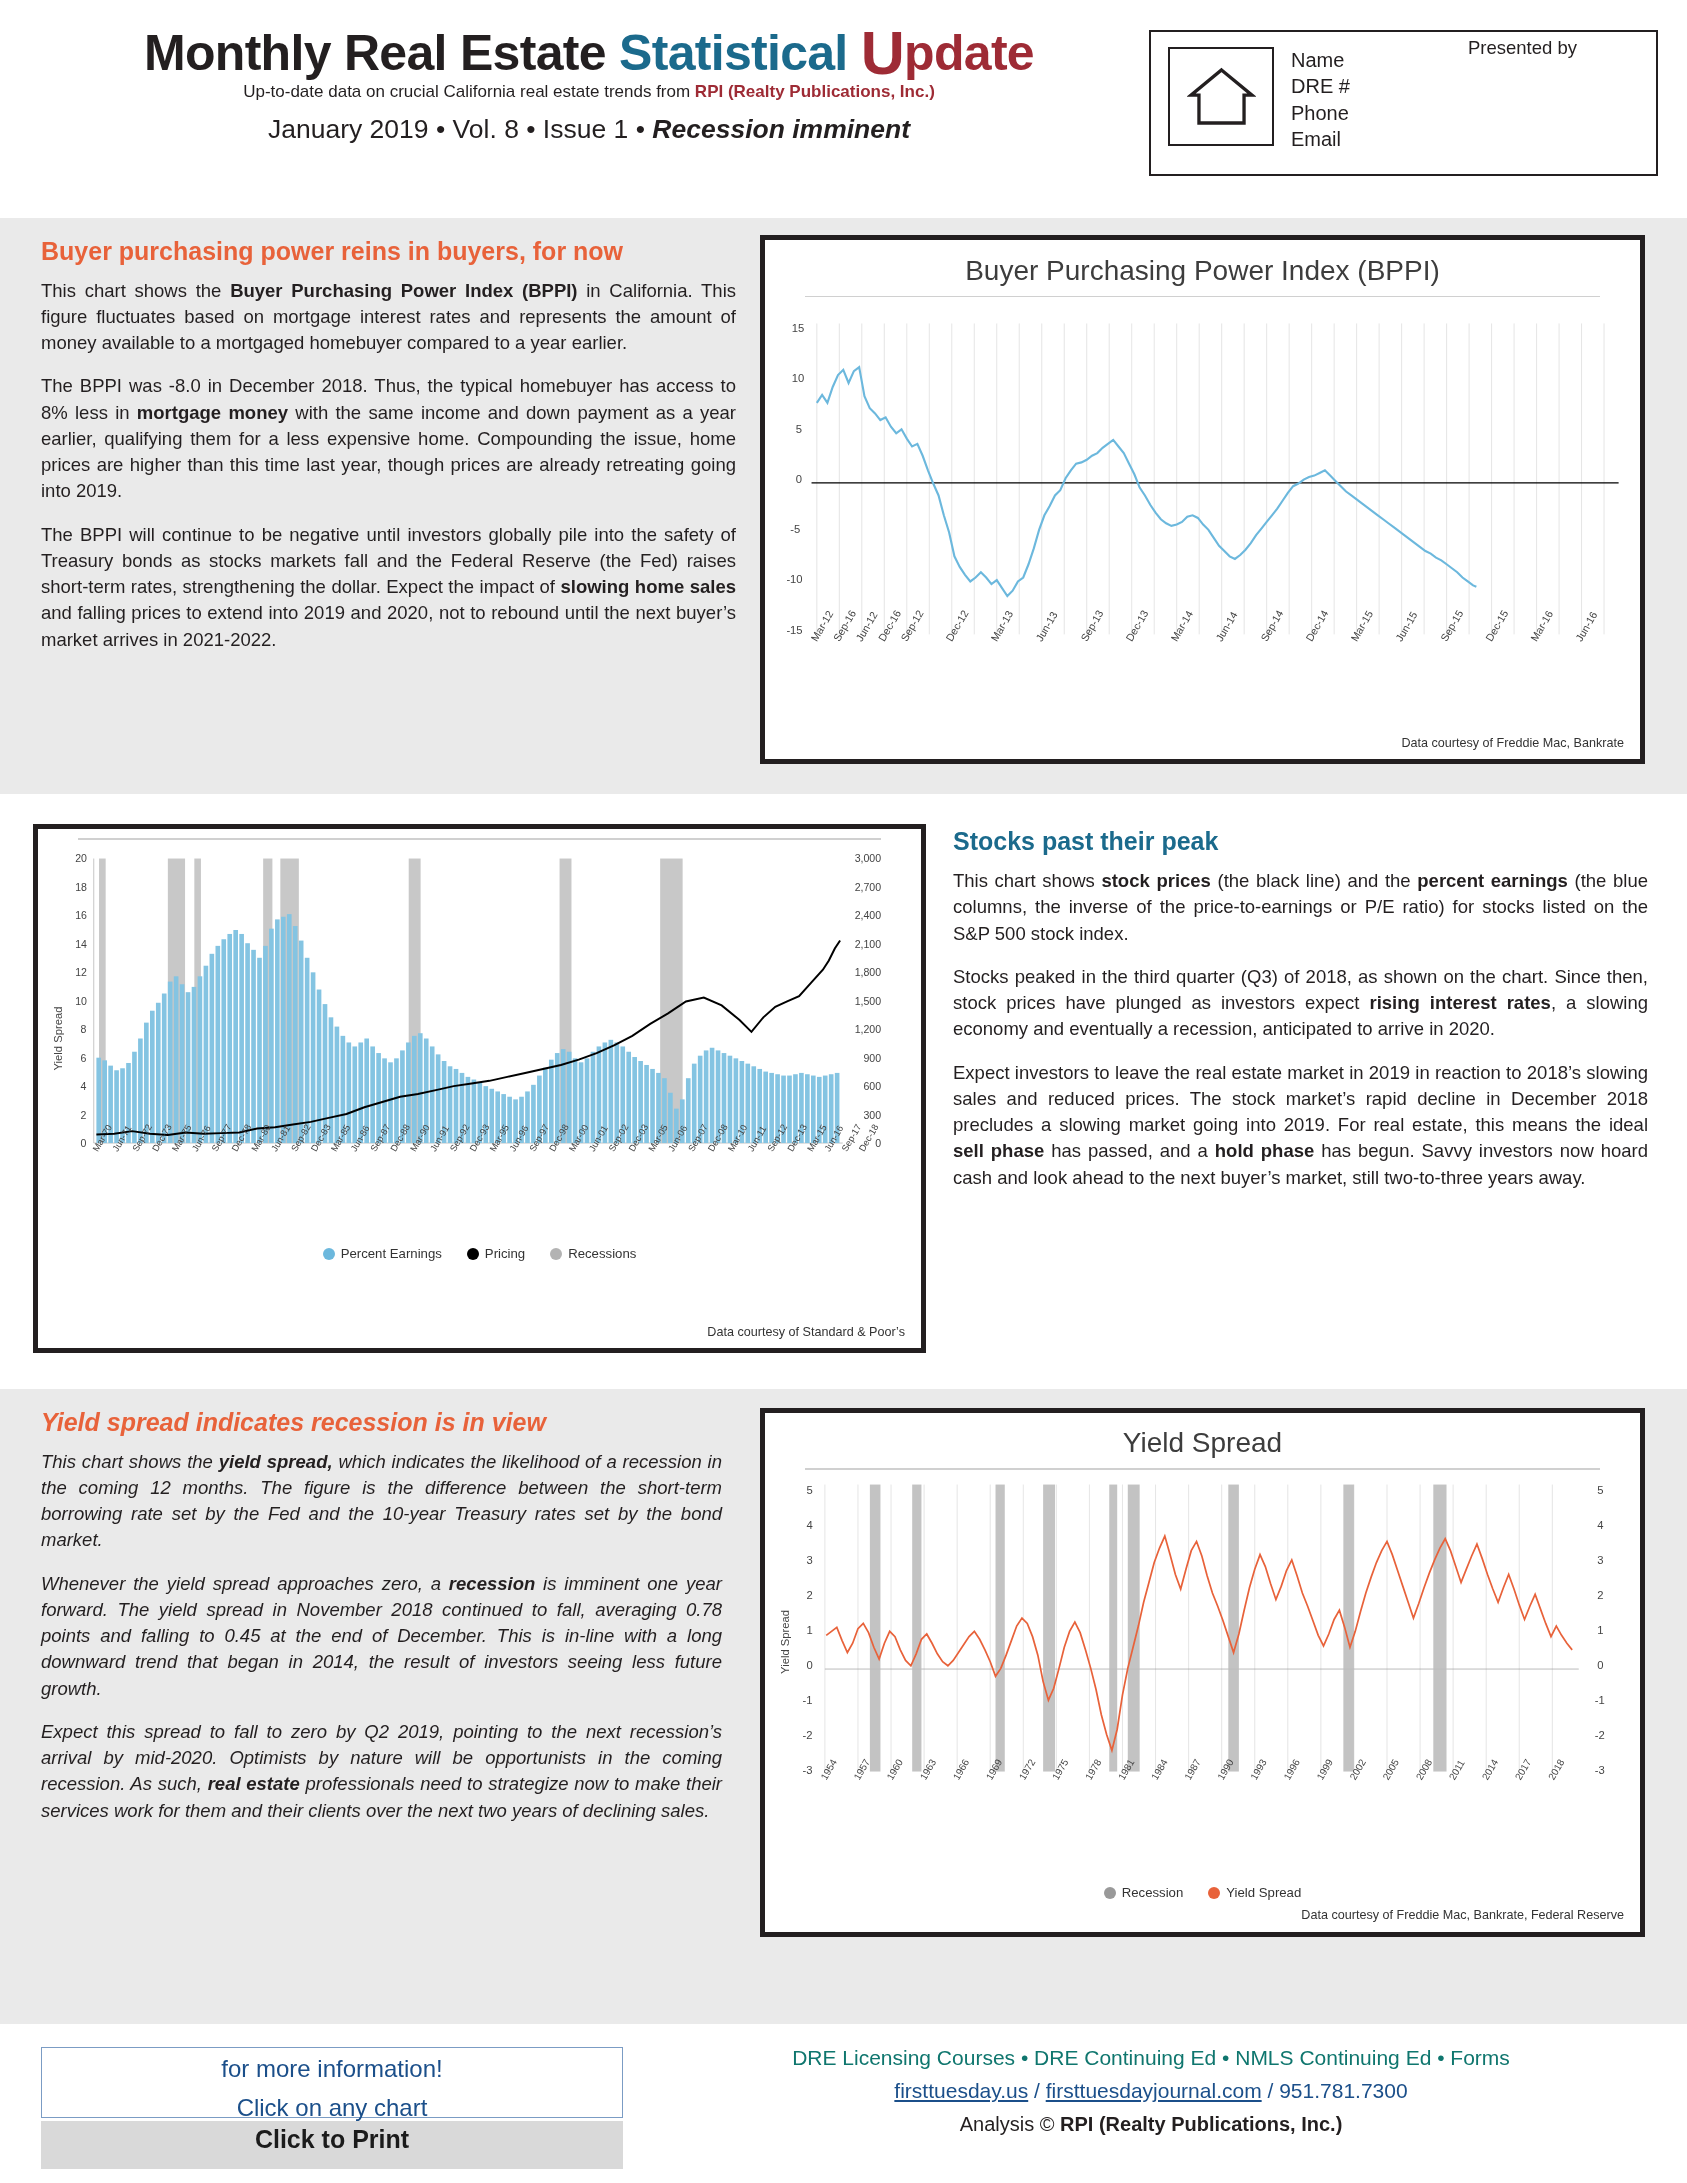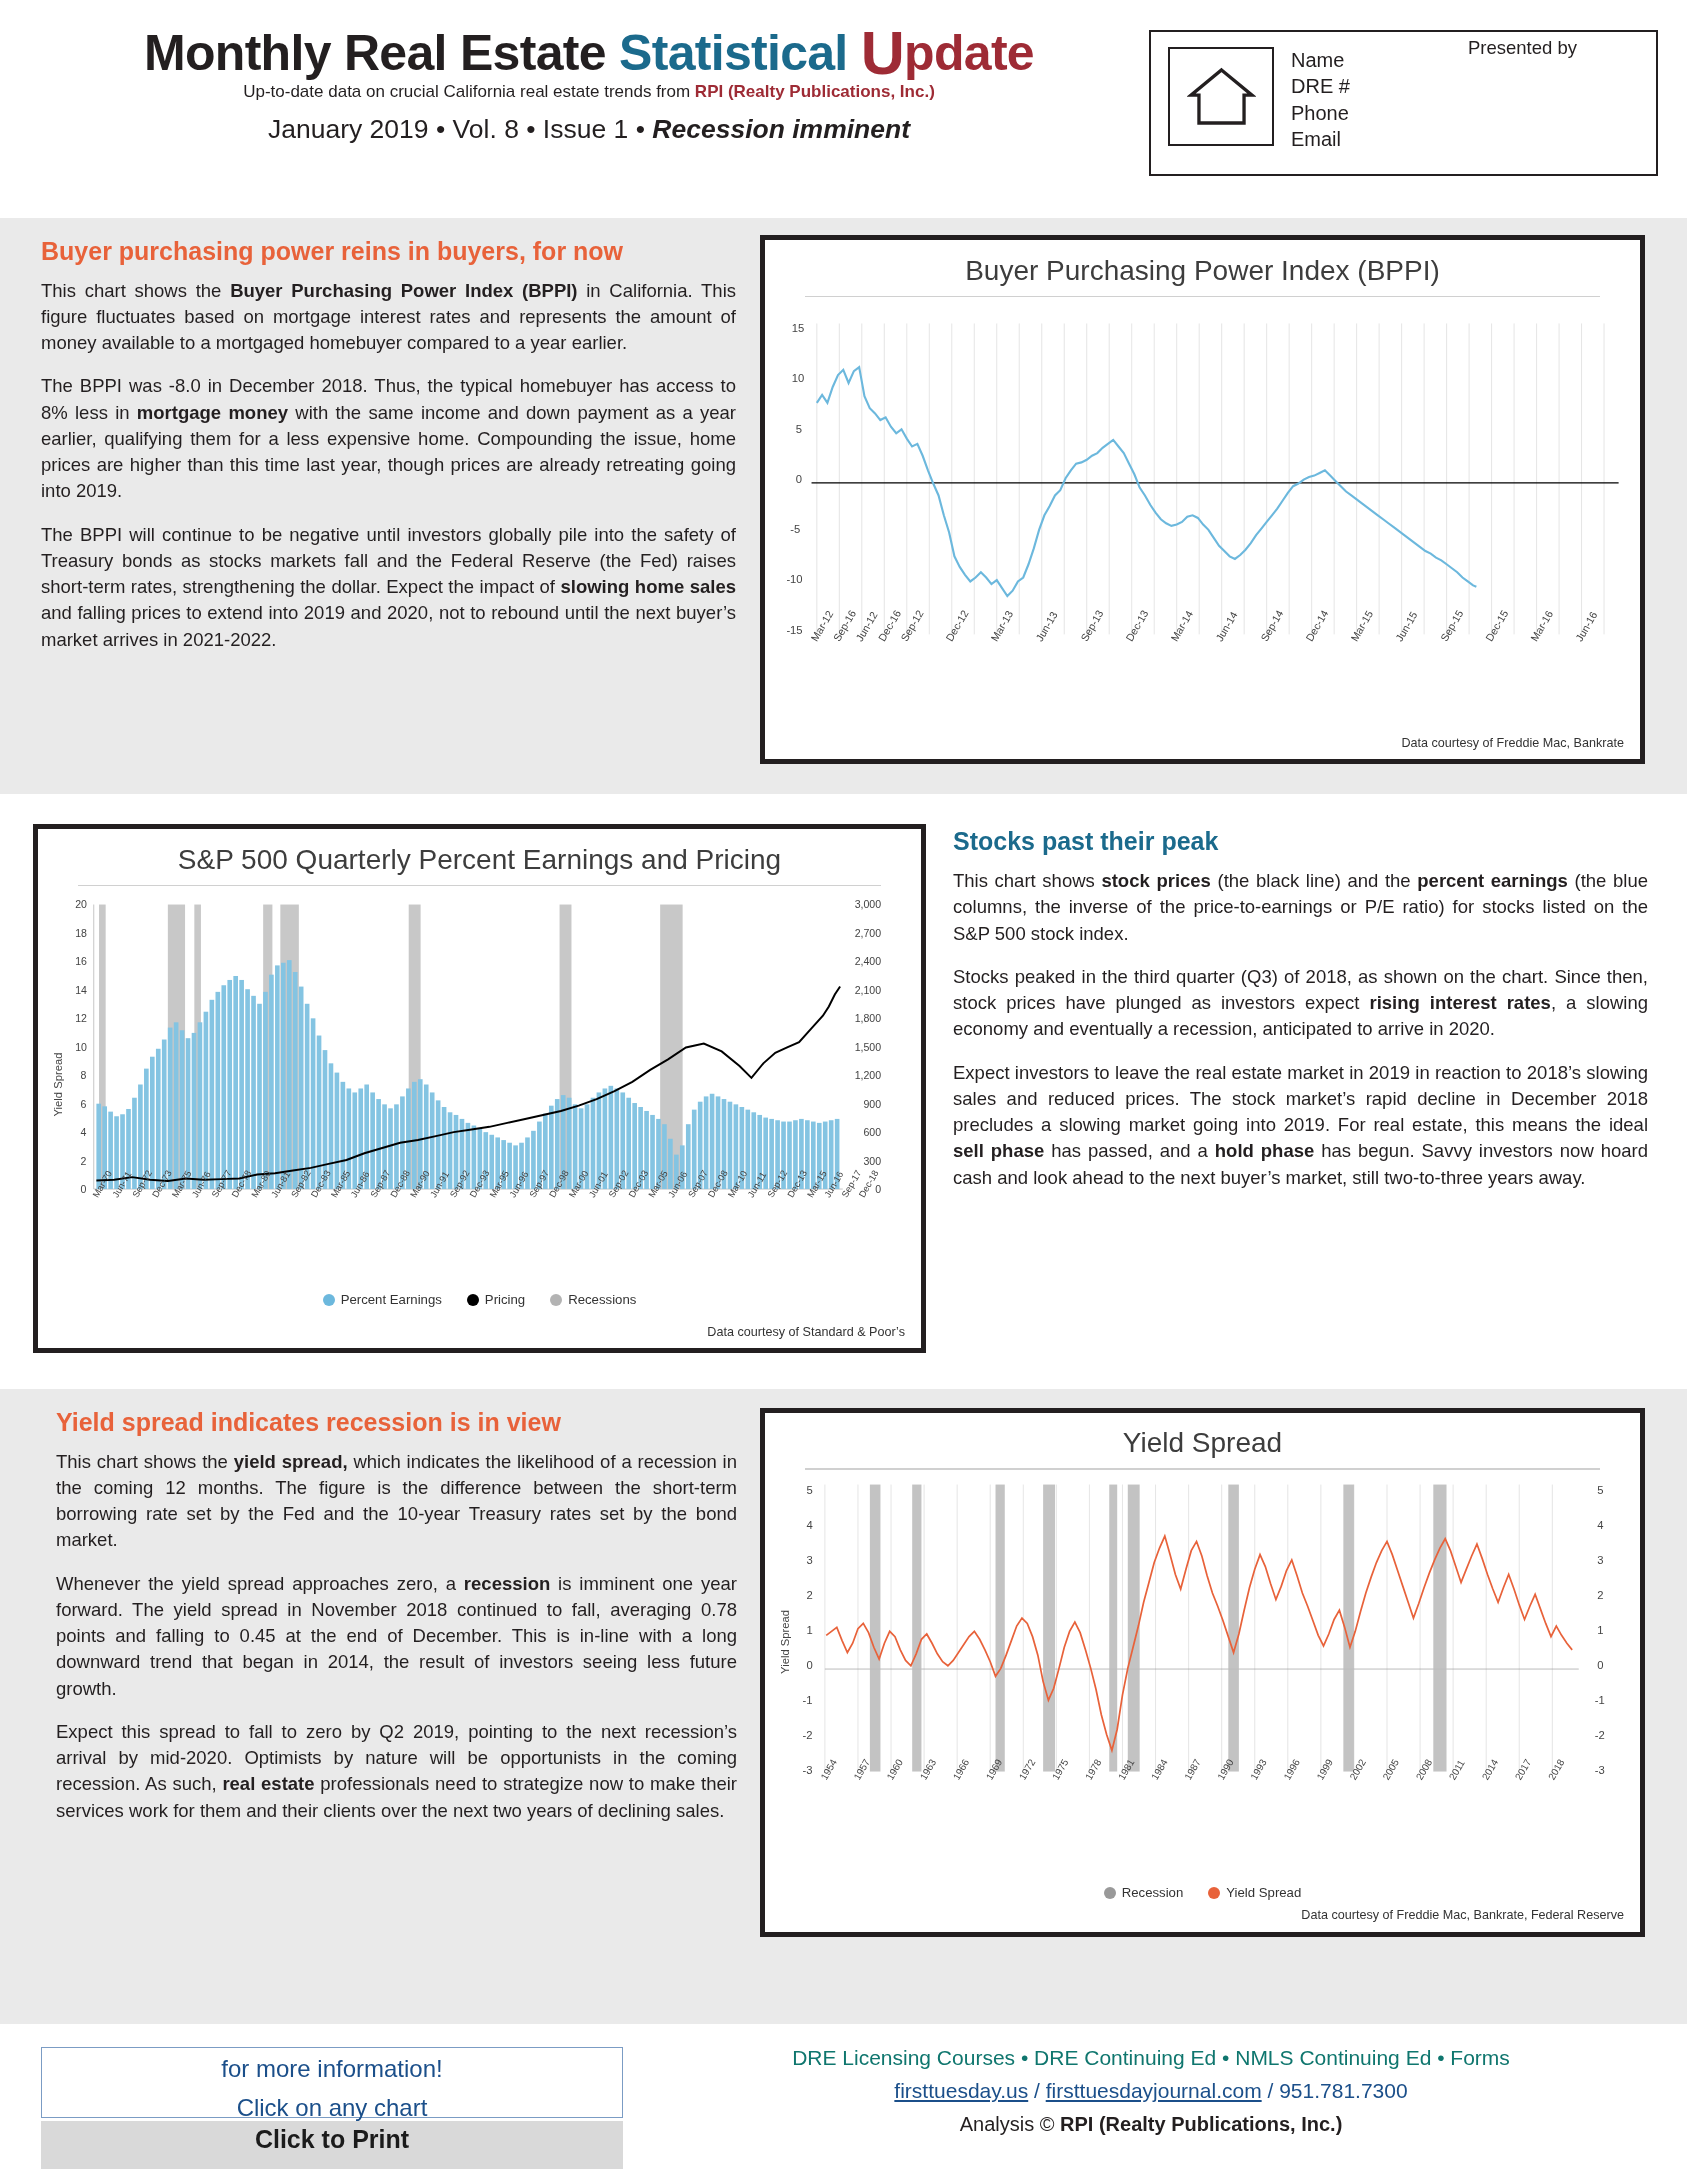--- a/index.html
+++ b/index.html
@@ -207,21 +207,20 @@
       </svg>
 
       <div style="position:absolute; left:0; top:423px; width:100%; height:66px;"></div>
       <div class="chart-credit">Data courtesy of Freddie Mac, Bankrate</div>
     </div>
   </div>
 
   <div class="band-white" style="top:794px; height:595px;">
 
     <div class="chart-frame" style="position:absolute; left:33px; top:30px; width:893px; height:529px;">
-      <div class="chart-title">S&amp;P 500 Quarterly Percent Earnings and Pricing</div>
       <div class="chart-rule"></div>
       <svg width="883" height="397" viewBox="0 0 1334 600" style="display:block">
         <text transform="translate(36,300) rotate(-90)" text-anchor="middle" font-size="17" fill="#444" font-family="Liberation Sans, sans-serif">Yield Spread</text>
         <g font-family="Liberation Sans, sans-serif" font-size="16" fill="#444">
           <text x="56" y="34">20</text>
             <text x="56" y="77">18</text>
             <text x="56" y="120">16</text>
             <text x="56" y="163">14</text>
           <text x="56" y="206">12</text>
             <text x="56" y="249">10</text>
@@ -447,21 +446,21 @@
       <p class="body">
         <span>Stocks peaked in the third quarter (Q3) of 2018, as shown on the chart. Since then, stock prices have plunged as investors expect </span><b>rising interest rates</b><span>, a slowing economy and eventually a recession, anticipated to arrive in 2020.</span>
       </p>
       <p class="body">
         <span>Expect investors to leave the real estate market in 2019 in reaction to 2018’s slowing sales and reduced prices. The stock market’s rapid decline in December 2018 precludes a slowing market going into 2019. For real estate, this means the ideal </span><b>sell phase</b><span> has passed, and a </span><b>hold phase</b><span> has begun. Savvy investors now hoard cash and look ahead to the next buyer’s market, still two-to-three years away.</span>
       </p>
     </div>
   </div>
 
   <div class="band-grey" style="top:1389px; height:635px;">
-    <div style="position:absolute; left:56px; top:18.5px; width:681px;">
+    <div style="position:absolute; left:41px; top:18.5px; width:681px;font-style:italic;">
       <h2 class="sec">Yield spread indicates recession is in view</h2>
       <p class="body">
         <span>This chart shows the </span><b>yield spread,</b><span> which indicates the likelihood of a recession in the coming 12 months. The figure is the difference between the short-term borrowing rate set by the Fed and the 10-year Treasury rates set by the bond market.</span>
       </p>
       <p class="body">
         <span>Whenever the yield spread approaches zero, a </span><b>recession</b><span> is imminent one year forward. The yield spread in November 2018 continued to fall, averaging 0.78 points and falling to 0.45 at the end of December. This is in-line with a long downward trend that began in 2014, the result of investors seeing less future growth.</span>
       </p>
       <p class="body">
         <span>Expect this spread to fall to zero by Q2 2019, pointing to the next recession’s arrival by mid-2020. Optimists by nature will be opportunists in the coming recession. As such, </span><b>real estate</b><span> professionals need to strategize now to make their services work for them and their clients over the next two years of declining sales.</span>
       </p>

